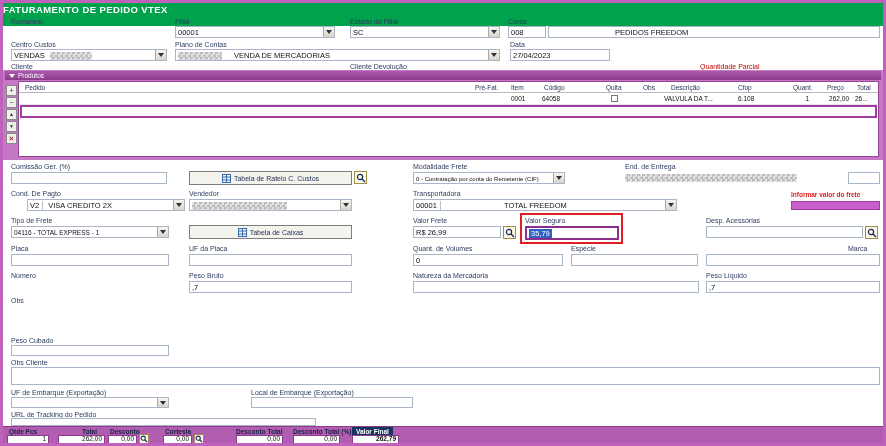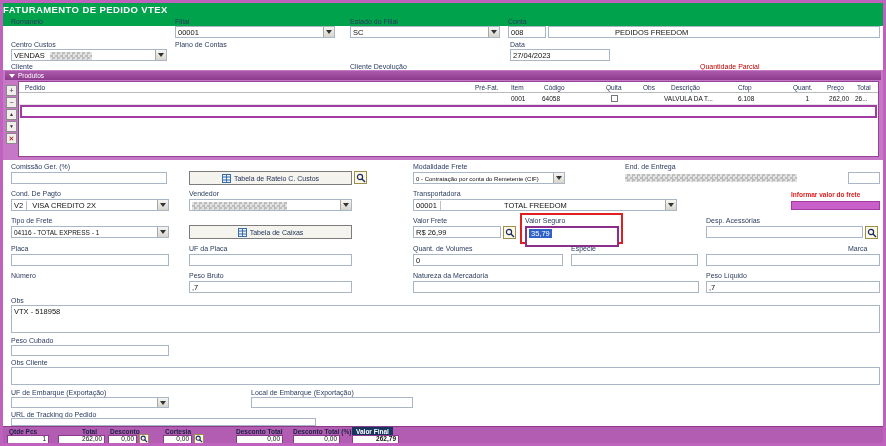--- a/index.html
+++ b/index.html
@@ -37,21 +37,21 @@
   .chk{position:absolute;width:7px;height:7px;background:#fff;border:1px solid #777;}
   
   .footer{position:absolute;left:0;right:0;bottom:0;height:17px;background:#B25CB2;border-top:1px solid #8C3A8C;}
   .flbl{position:absolute;font-size:6.5px;color:#14233F;font-weight:bold;white-space:nowrap;line-height:7px;}
   .ffld{position:absolute;background:#fff;border:1px solid #8C3A8C;font-size:6.5px;line-height:6.5px;
     height:9px;padding:0 2px;text-align:right;color:#111;white-space:nowrap;overflow:hidden;}
   .fmag{position:absolute;width:10px;height:10px;background:#fdf9e2;border:1px solid #9a8f4e;
     display:flex;align-items:center;justify-content:center;padding:0;}
   .vf-badge{position:absolute;background:#17365D;color:#fff;font-size:6.5px;line-height:7px;padding:1px 4px;font-weight:bold;}
   .redbox{position:absolute;border:2px solid #E02020;}
-  .focusfld{border:2px solid #8B2F8B;height:21px;}
+  .focusfld{border:2px solid #8B2F8B;height:14px;}
   .selblue{display:inline-block;background:#2F62C8;color:#fff;padding:0 2px;line-height:9px;}
   .magenta-fld{position:absolute;background:#C95FC9;border:1px solid #A23CA2;height:9px;}
 </style>
 </head>
 <body>
 
 <div id="win">
 
   <div class="titlebar">FATURAMENTO DE PEDIDO VTEX</div>
 
@@ -74,20 +74,25 @@
   <div class="fld" style="left:545px;top:23px;width:332px;padding-left:66px">PEDIDOS FREEDOM</div>
 
   <div class="lbl" style="left:8px;top:38px">Centro Custos</div>
   <div class="fld combo" style="left:8px;top:46px;width:156px">
     <span>VENDAS</span>
     <span class="redact" style="width:42px;margin-left:3px"></span>
     <span class="dd"></span>
   </div>
 
   <div class="lbl" style="left:172px;top:38px">Plano de Contas</div>
+  <div class="fld combo" style="left:172px;top:46px;width:325px">
+    <span class="redact" style="width:44px"></span>
+    <span style="margin-left:10px">VENDA DE MERCADORIAS</span>
+    <span class="dd"></span>
+  </div>
 
   <div class="lbl" style="left:507px;top:38px">Data</div>
   <div class="fld" style="left:507px;top:46px;width:100px">27/04/2023</div>
 
   <div class="lbl" style="left:8px;top:60px">Cliente</div>
   <div class="lbl" style="left:347px;top:60px">Cliente Devolução</div>
   <div class="lbl redtxt" style="left:697px;top:60px;font-weight:normal;color:#C00000">Quantidade Parcial</div>
 
   <div class="prod">
     <div class="prod-hd">
@@ -153,21 +158,21 @@
   <div class="fld combo" style="left:410px;top:169px;width:152px;font-size:6px">
     <span>0 - Contratação por conta do Remetente (CIF)</span>
     <span class="dd"></span>
   </div>
 
   <div class="lbl" style="left:622px;top:160px">End. de Entrega</div>
   <span class="redact" style="position:absolute;left:622px;top:171px;width:172px"></span>
   <div class="fld" style="left:845px;top:169px;width:32px"></div>
 
   <div class="lbl" style="left:8px;top:187px">Cond. De Pagto</div>
-  <div class="fld combo" style="left:8px;top:196px;width:158px">
+  <div class="fld combo" style="left:24px;top:196px;width:158px">
     <span class="sep">V2</span>
     <span>VISA CREDITO 2X</span>
     <span class="dd"></span>
   </div>
 
   <div class="lbl" style="left:186px;top:187px">Vendedor</div>
   <div class="fld combo" style="left:186px;top:196px;width:163px">
     <span class="redact" style="width:95px"></span>
     <span class="dd"></span>
   </div>
@@ -242,21 +247,20 @@
   <div class="lbl" style="left:186px;top:269px">Peso Bruto</div>
   <div class="fld" style="left:186px;top:278px;width:163px">,7</div>
 
   <div class="lbl" style="left:410px;top:269px">Natureza da Mercadoria</div>
   <div class="fld" style="left:410px;top:278px;width:286px"></div>
 
   <div class="lbl" style="left:703px;top:269px">Peso Líquido</div>
   <div class="fld" style="left:703px;top:278px;width:174px">,7</div>
 
   <div class="lbl" style="left:8px;top:294px">Obs</div>
-  <div class="fld" style="left:8px;top:302px;width:869px;height:28px">VTX - 518958</div>
 
   <div class="lbl" style="left:8px;top:334px">Peso Cubado</div>
   <div class="fld" style="left:8px;top:342px;width:158px;height:11px"></div>
 
   <div class="lbl" style="left:8px;top:356px">Obs Cliente</div>
   <div class="fld" style="left:8px;top:364px;width:869px;height:18px"></div>
 
   <div class="lbl" style="left:8px;top:386px">UF de Embarque (Exportação)</div>
   <div class="fld combo" style="left:8px;top:394px;width:158px;height:11px">
     <span></span>

